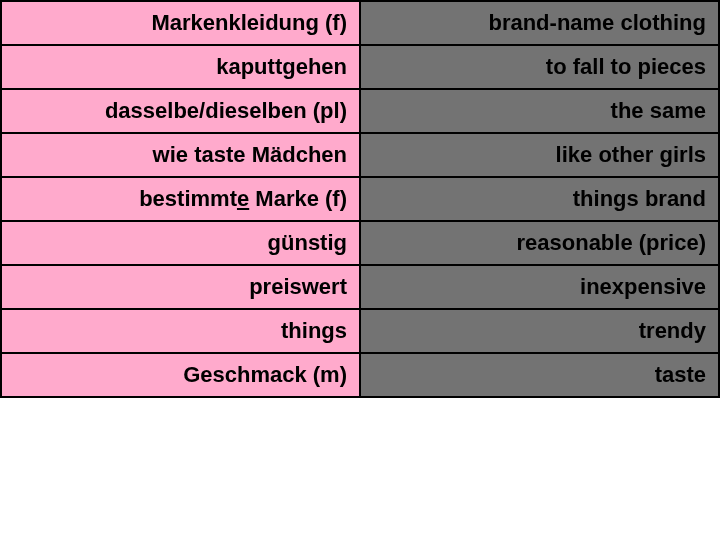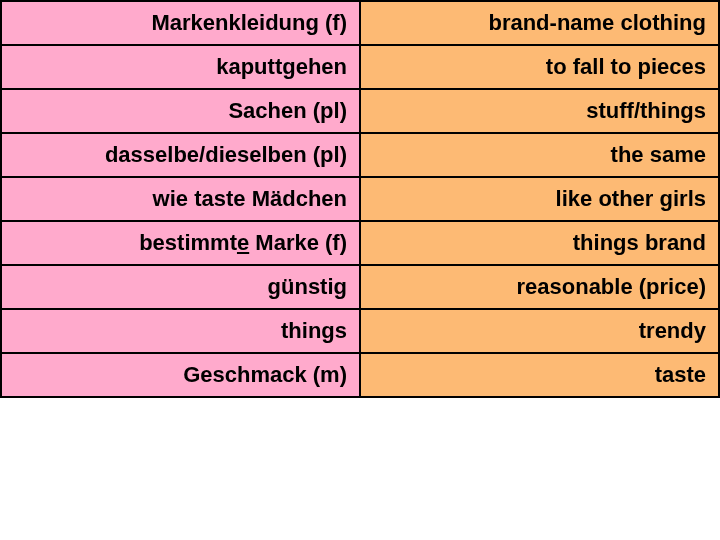--- a/index.html
+++ b/index.html
@@ -32,57 +32,57 @@
       vertical-align: middle;
       border: 2px solid #000;
       width: 50%;
     }
 
     .col-german {
       background-color: #ffaacc;
     }
 
     .col-english {
-      background-color: #fdba74;
+      background-color: #737373;
     }
   </style>
 </head>
 <body>
 
 <table class="vocab-table">
   <tbody id="table-body">
       <tr>
         <td class="col-german">Markenkleidung (f)</td>
         <td class="col-english">brand-name clothing</td>
       </tr>
       <tr>
         <td class="col-german">kaputtgehen</td>
         <td class="col-english">to fall to pieces</td>
-      </tr>
-      <tr>
-        <td class="col-german">Sachen (pl)</td>
-        <td class="col-english">stuff/things</td>
       </tr>
       <tr>
         <td class="col-german">dasselbe/dieselben (pl)</td>
         <td class="col-english">the same</td>
       </tr>
       <tr>
         <td class="col-german">wie taste Mädchen</td>
         <td class="col-english">like other girls</td>
       </tr>
       <tr>
         <td class="col-german">bestimmt<span style="text-decoration:underline;">e</span> Marke (f)</td>
         <td class="col-english">things brand</td>
       </tr>
       <tr>
         <td class="col-german">günstig</td>
         <td class="col-english">reasonable (price)</td>
       </tr>
       <tr>
+        <td class="col-german">preiswert</td>
+        <td class="col-english">inexpensive</td>
+      </tr>
+      <tr>
         <td class="col-german">things</td>
         <td class="col-english">trendy</td>
       </tr>
       <tr>
         <td class="col-german">Geschmack (m)</td>
         <td class="col-english">taste</td>
       </tr>
     </tbody>
 </table>
 

